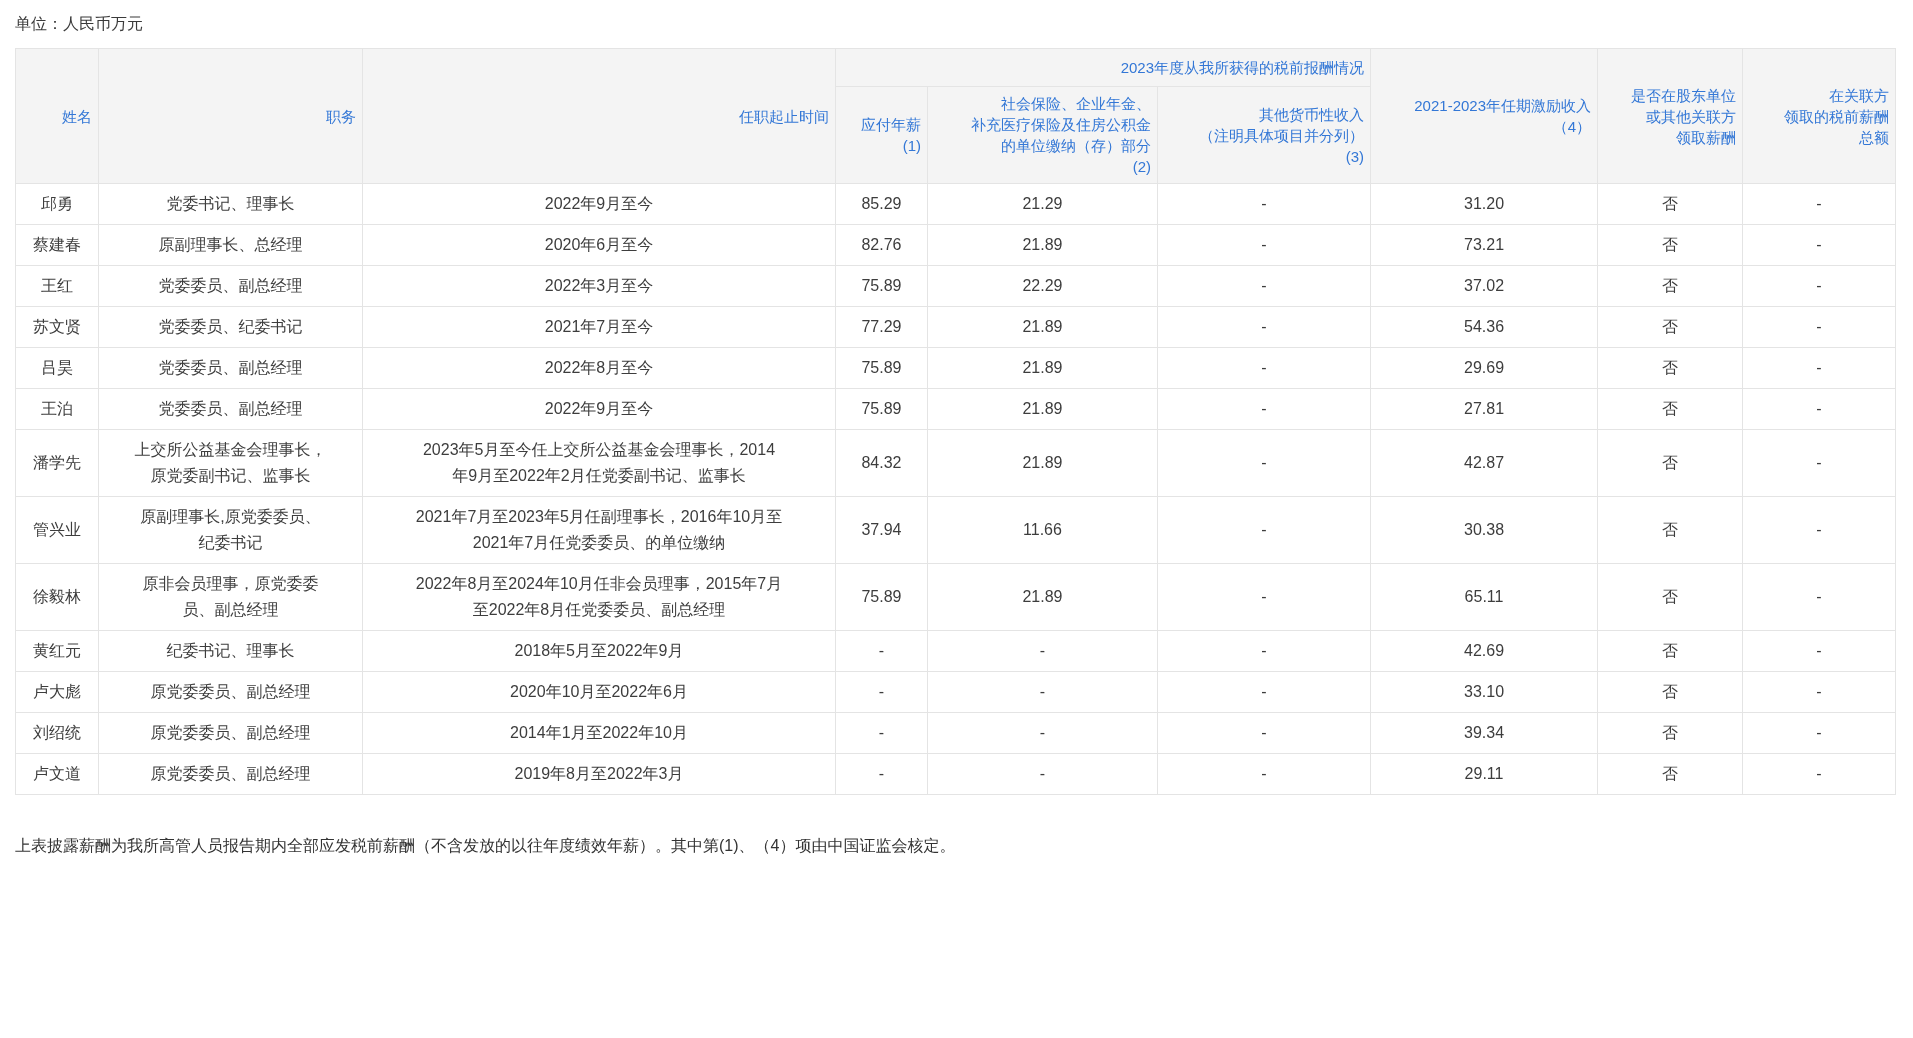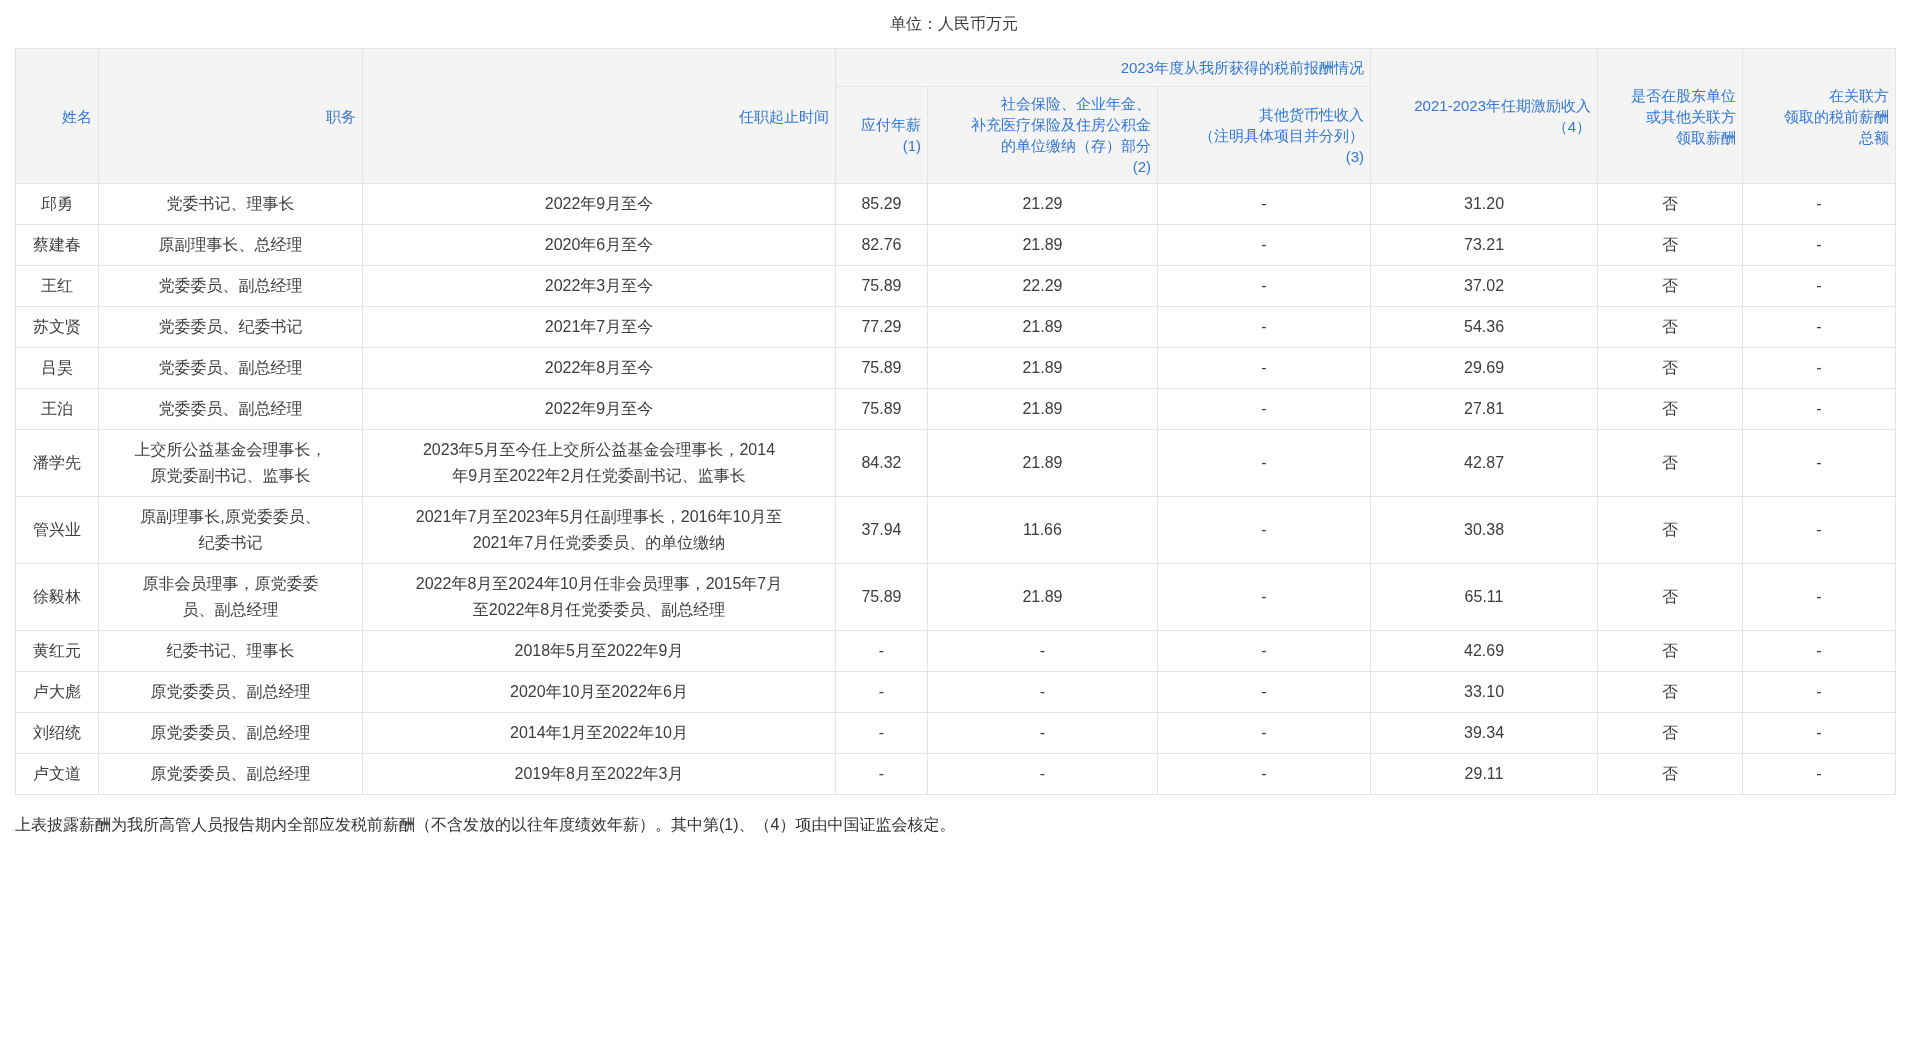--- a/index.html
+++ b/index.html
@@ -12,21 +12,21 @@
   *{box-sizing:border-box;}
   html,body{margin:0;padding:0;background:#ffffff;}
   body{
     width:1913px;height:1038px;
     font-family:"Liberation Sans","DejaVu Sans",sans-serif;
     color:var(--body-text);
   }
   .page{padding:8px 15px 20px 15px;width:1910px;}
   .unit-label{
     width:1880px;
-    text-align:center;
+    text-align:left;
     font-size:16px;
     color:#3a3a3a;
     padding:6px 2px 13px 0;
   }
   table.comp-table{
     border-collapse:collapse;
     table-layout:fixed;
     width:1880px;
   }
   .comp-table th,.comp-table td{
@@ -47,21 +47,21 @@
   }
   .comp-table thead tr.h1 th.group-cell{height:38px;}
   .comp-table tbody td{
     background:#ffffff;
     font-size:16px;
     line-height:26px;
     padding:7px 8px;
     color:var(--body-text);
   }
   .footnote{
-    margin-top:19px;
+    margin-top:40px;
     font-size:16px;
     line-height:22px;
     color:var(--note-text);
   }
 </style>
 </head>
 <body>
 
 <div class="page">
 

